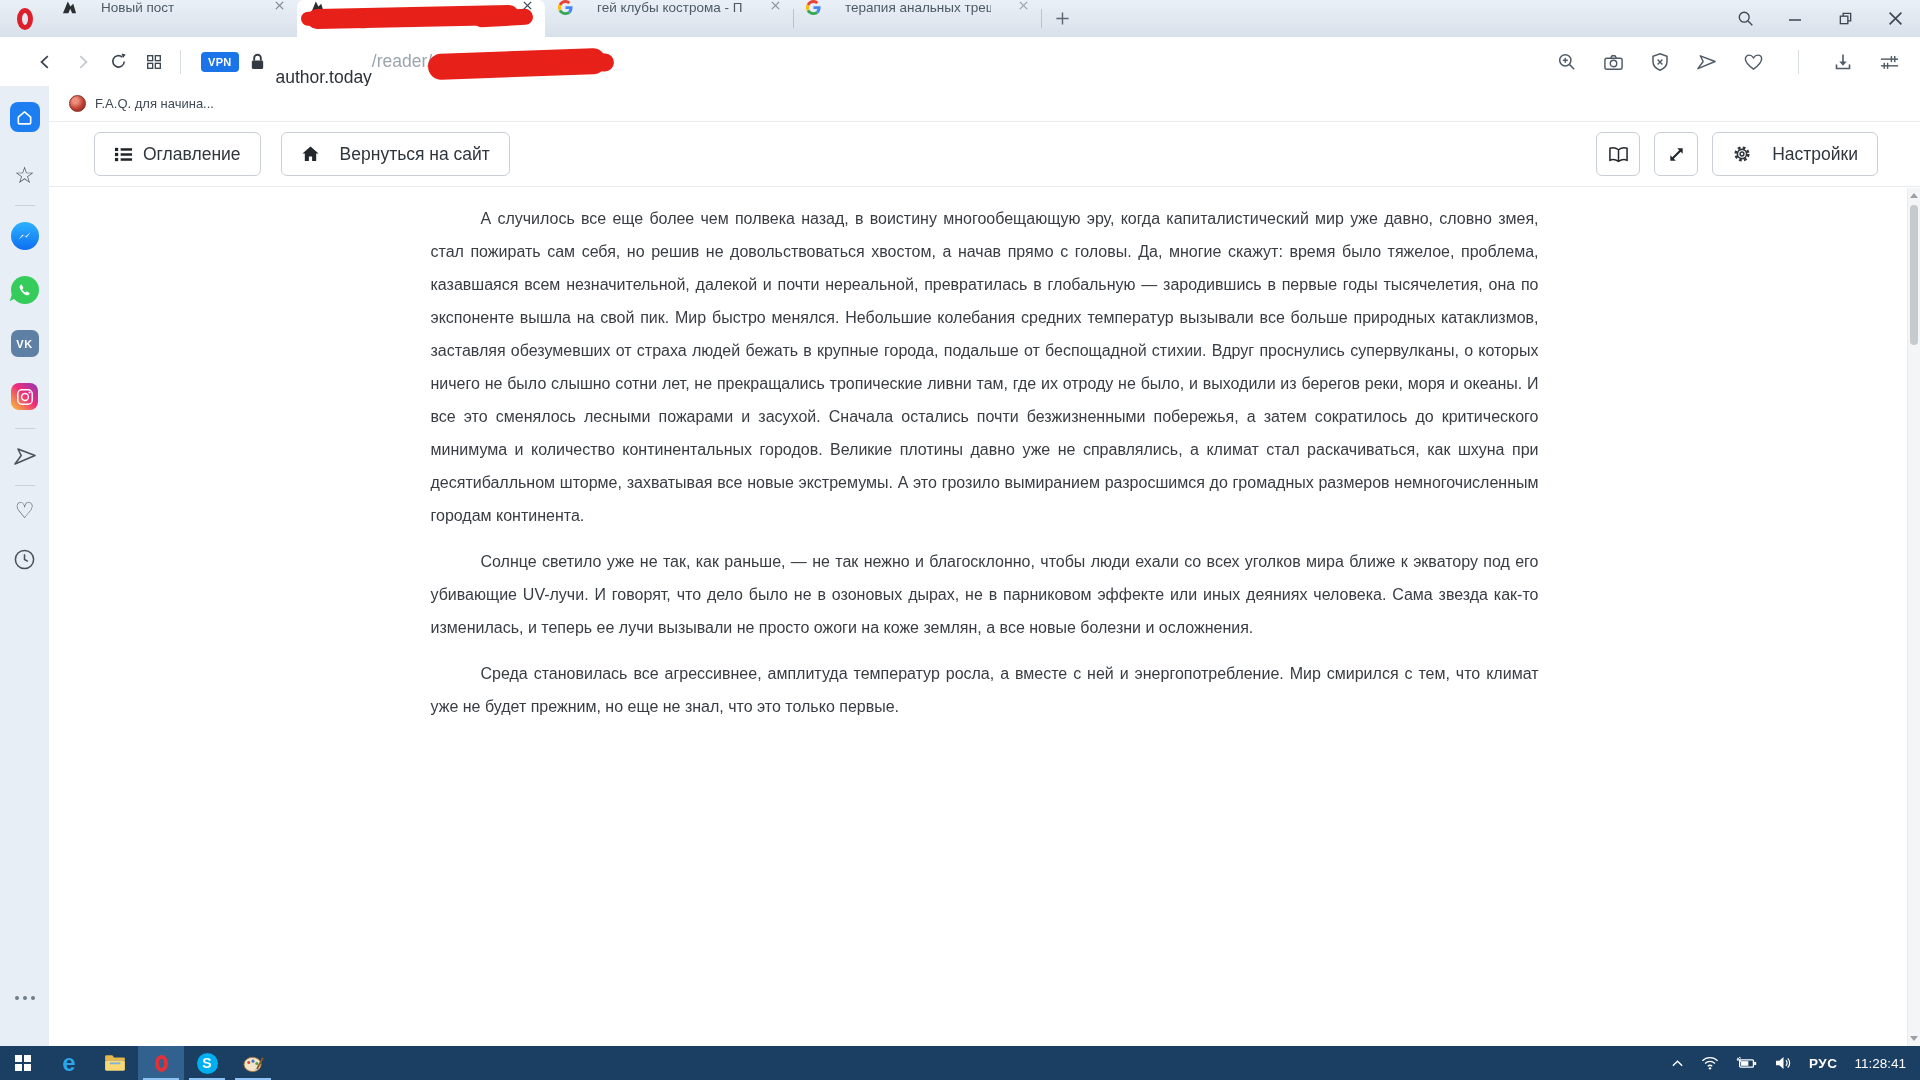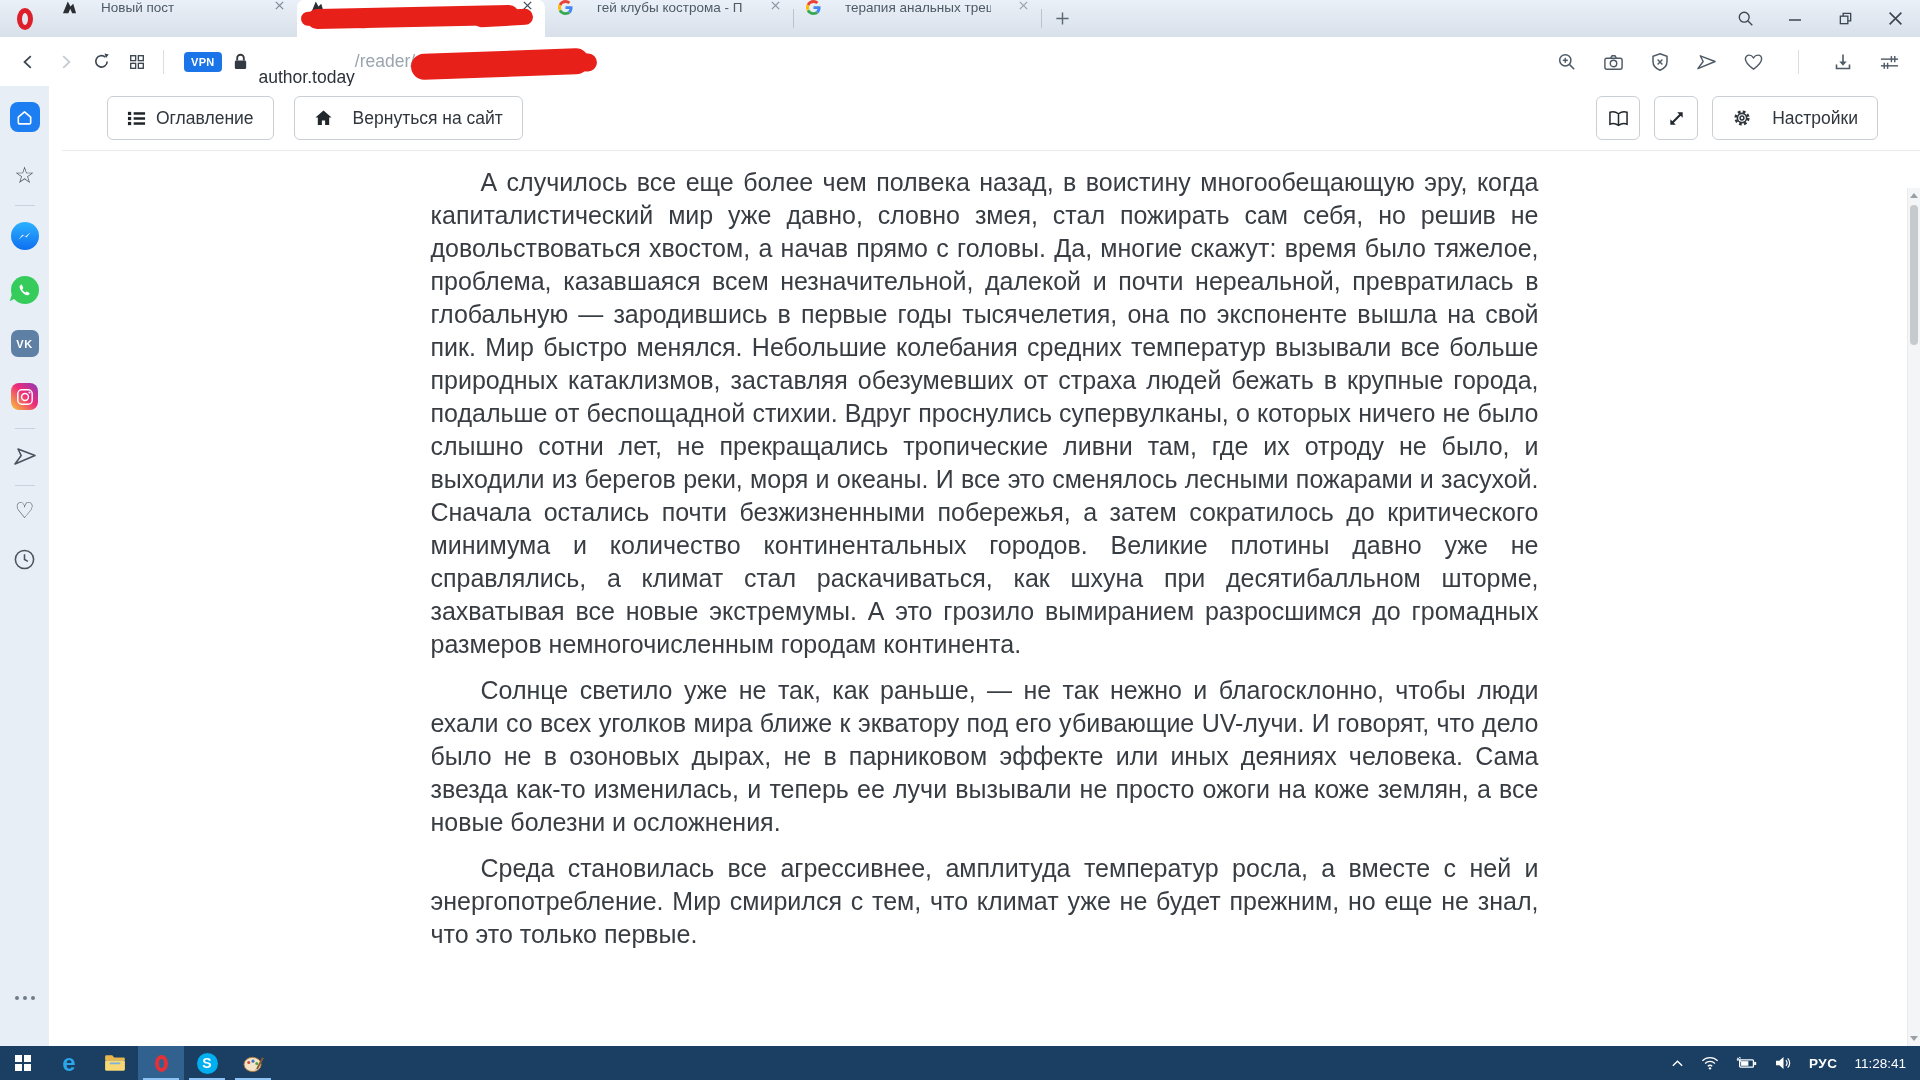--- a/index.html
+++ b/index.html
@@ -22,21 +22,21 @@
   .winctl { position:absolute; right:0; top:0; height:37px; display:flex; }
   .winctl .wbtn { width:50px; height:37px; display:flex; align-items:center; justify-content:center; }
 
   
   .scribble { position:absolute; background:#e8201a; z-index:2; }
   .tab-scribble { left:10px; right:26px; top:7px; height:20px; border-radius:11px; transform:rotate(-1.2deg); }
   .tab-scribble2 { left:4px; top:13px; width:70px; height:14px; border-radius:8px; transform:rotate(2.5deg); }
   .tab-scribble3 { right:12px; top:10px; width:60px; height:16px; border-radius:9px; transform:rotate(-3deg); }
 
   
-  .chrome { position:absolute; top:37px; left:0; right:0; height:49px; background:#fff; display:flex; align-items:center; padding-left:11px; }
+  .chrome { position:absolute; top:37px; left:0; right:0; height:49px; background:#fff; display:flex; align-items:center; padding-left:28px; }
   .navbtn { width:36px; height:36px; display:flex; align-items:center; justify-content:center; }
   .vdiv { width:1px; height:24px; background:#d9dee3; margin:0 8px; }
   .vpn-badge { background:#1b74e8; color:#fff; font-size:11px; font-weight:bold; letter-spacing:.3px;
     padding:4px 7px; border-radius:4px; margin:0 10px 0 12px; }
   .url { display:flex; align-items:center; font-size:17.5px; margin-left:10px; position:relative; }
   .url .domain { color:#2b323a;margin-top:32px; }
   .url .path { color:#9aa5ae; }
   .url-scribble { display:inline-block; position:relative; width:178px; height:26px; background:#e8201a;
     border-radius:13px; transform:rotate(-2deg); margin-left:-4px; top:2px; }
   .url-scribble::after { content:''; position:absolute; right:-8px; top:4px; width:60px; height:18px;
@@ -64,31 +64,31 @@
   .sb-clock { margin-top:26px; }
   .sb-dots { margin-top:auto; margin-bottom:46px; display:flex; gap:4px; }
   .sb-dots i { width:4px; height:4px; border-radius:50%; background:#6f7b87; }
 
   .page { flex:1; position:relative; background:#fff; overflow:hidden; }
   .bookmarkbar { height:36px; display:flex; align-items:center; gap:9px; padding-left:20px;
     border-bottom:1px solid #e9edf1; font-size:13px; color:#3f4a55; }
   .bm-fav { width:17px; height:17px; border-radius:50%;
     background:radial-gradient(circle at 35% 32%, #ef8f7f 0 18%, #c04334 55%, #7e241b 100%); border:1px solid #8c2d22; }
 
-  .toolbar { height:65px; display:flex; align-items:center; padding:0 42px 0 45px; border-bottom:1px solid #e9ecef;margin-left:13px; }
+  .toolbar { height:65px; display:flex; align-items:center; padding:0 42px 0 45px; border-bottom:1px solid #e9ecef; }
   .btn { display:inline-flex; align-items:center; justify-content:center; gap:10px; border:1px solid #c9cfd5;
     border-radius:6px; background:#fff; height:44px; padding:0 19px; font-size:17.5px; color:#2f363d; cursor:pointer; }
   .btn + .btn { margin-left:20px;gap:20px; }
   .btn.iconbtn { width:44px; padding:0; }
   .toolbar-right { margin-left:auto; display:flex; align-items:flex-end; }
   .toolbar-right .btn + .btn { margin-left:14px; }
   .gear-glyph { font-family:"DejaVu Sans", sans-serif; font-size:19px; line-height:1; color:#2f363d; }
 
   .content { padding-top:15px; }
-  .textcol { width:1108px; margin:0 auto; font-size:25px; line-height:33px; color:#383d43; text-align:justify; }
+  .textcol { width:1108px; margin:0 auto; font-size:16px; line-height:33px; color:#383d43; text-align:justify; }
   .textcol p { text-indent:50px; margin-bottom:13px; }
 
   .scrollbar { position:absolute; top:102px; right:0; bottom:0; width:13px; background:#f4f5f6; border-left:1px solid #ebebeb; }
   .sc-up, .sc-down { position:absolute; left:0; width:100%; height:14px; display:flex; align-items:center; justify-content:center; }
   .sc-up { top:0; } .sc-down { bottom:1px; }
   .sc-up i { width:0; height:0; border:4px solid transparent; border-bottom:5px solid #9aa0a6; margin-top:-4px; }
   .sc-down i { width:0; height:0; border:4px solid transparent; border-top:5px solid #9aa0a6; margin-bottom:-4px; }
   .sc-thumb { position:absolute; top:17px; left:2px; right:2px; height:140px; background:#c6cacd; border-radius:6px; }
 
   
@@ -359,20 +359,24 @@
           </svg>
       </div>
       <div class="sb-dots">
           <i></i>
           <i></i>
           <i></i>
         </div>
     </aside>
 
     <div class="page">
+      <div class="bookmarkbar">
+        <span class="bm-fav"></span>
+        <span>F.A.Q. для начина...</span>
+      </div>
 
       <div class="toolbar">
         <button class="btn">
           <span>
             <svg width="19" height="19" viewBox="0 0 20 20">
                 <g fill="#1f2428">
                   <rect x="1" y="3" width="3.4" height="3.4"></rect>
                   <rect x="1" y="8.3" width="3.4" height="3.4"></rect>
                   <rect x="1" y="13.6" width="3.4" height="3.4"></rect>
                   <rect x="7" y="3.4" width="12" height="2.6"></rect>

